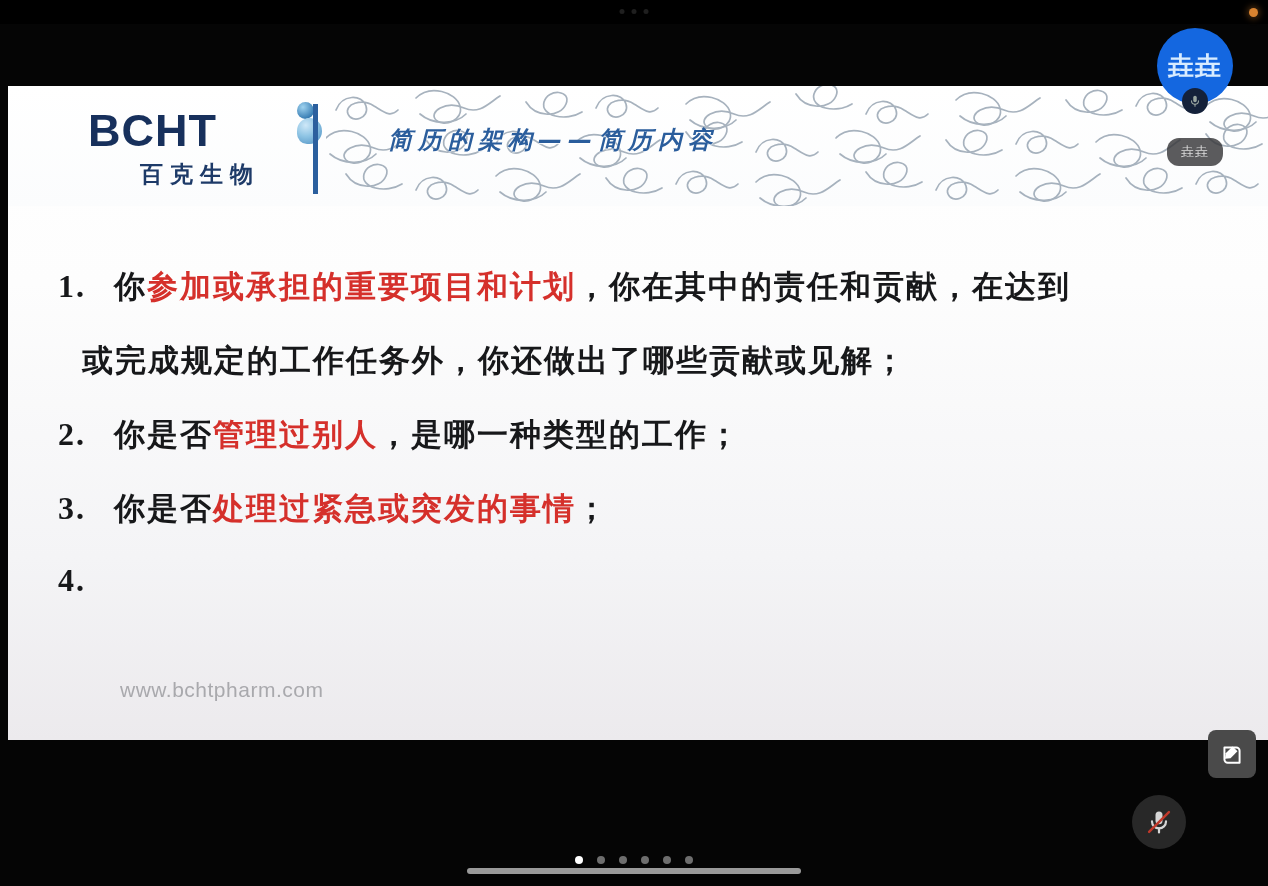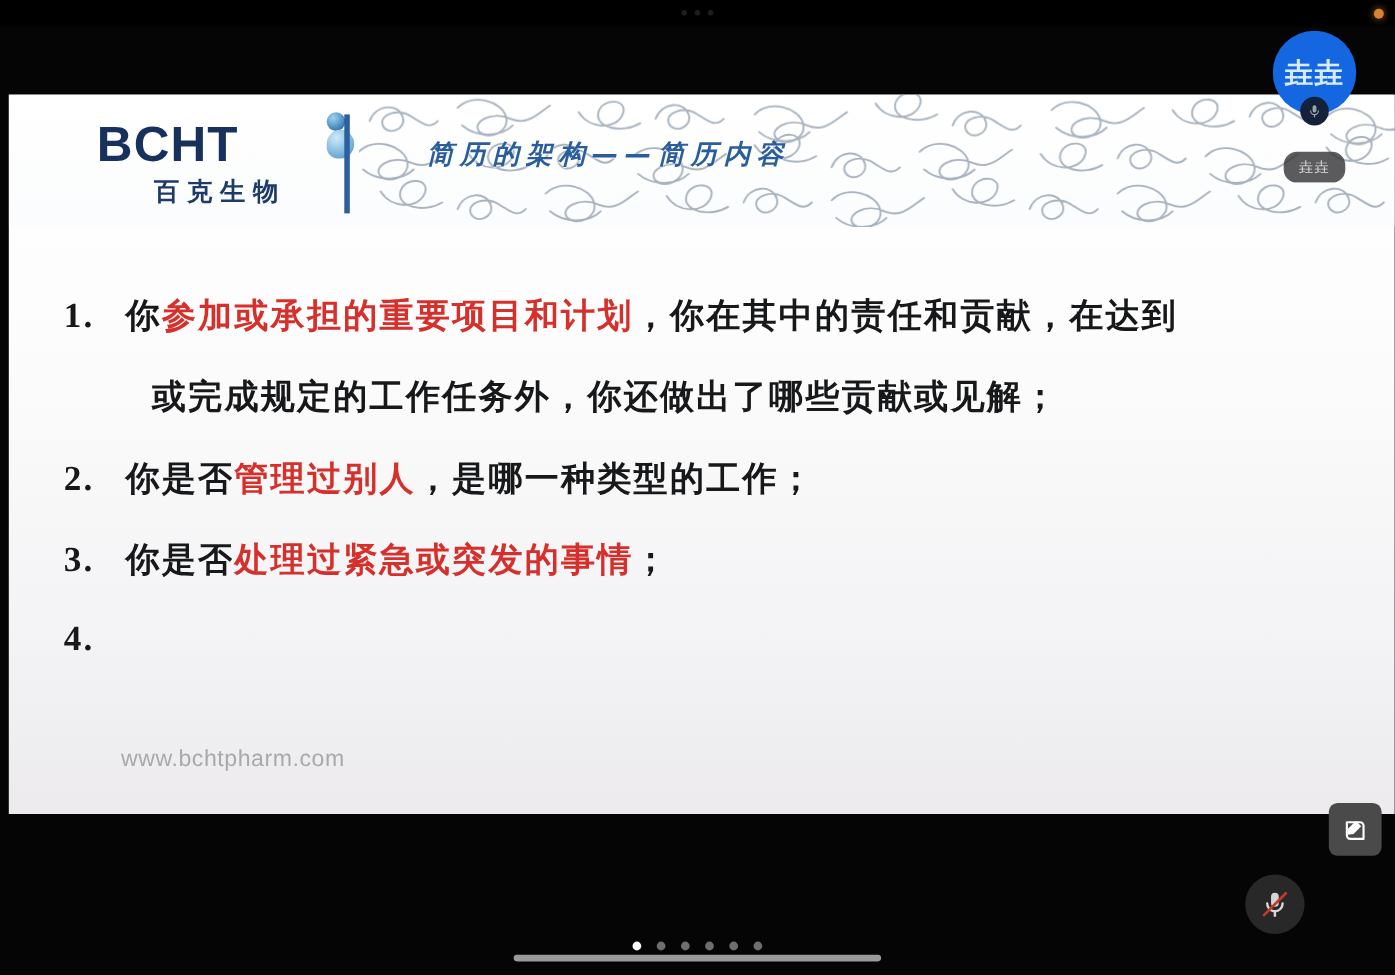--- a/index.html
+++ b/index.html
@@ -141,26 +141,26 @@
     margin-bottom:32px;
   }
   .num {
     width:56px;
     flex:0 0 56px;
     font-family:"Liberation Serif", serif;
     font-size:32px;
     font-weight:bold;
     color:#17181a;
   }
-  .line.cont { margin-left:80px; }
+  .line.cont { margin-left:24px; }
   .hl { color:#d5302b; }
 
   .footer-url {
     position:absolute;
-    left:102px; bottom:38px;
+    left:112px; bottom:38px;
     font-family:"Liberation Sans", sans-serif;
     font-size:21px;
     color:#a9a9ad;
     letter-spacing:0.5px;
   }
 
   
   .avatar-block {
     position:absolute;
     top:28px; right:35px;

